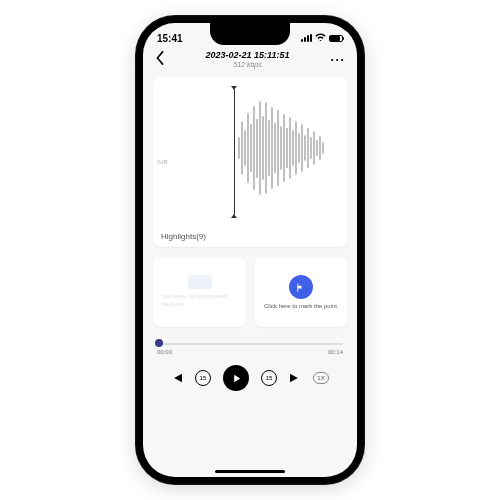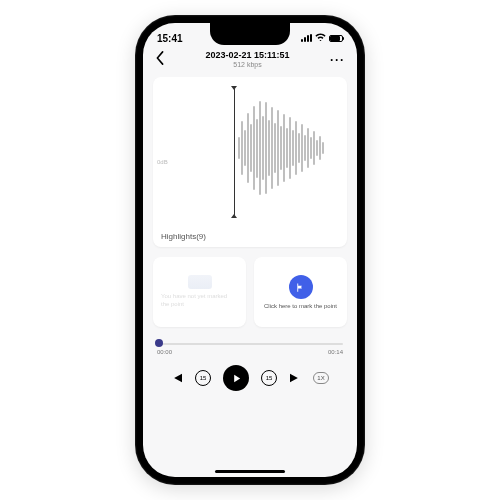--- a/index.html
+++ b/index.html
@@ -41,21 +41,21 @@
   }
   .status-right { display:flex; gap:3px; align-items:center; }
   .bars { display:flex; gap:1px; align-items:flex-end; height:8px;}
   .bars span { width:2px; background:#000; border-radius:1px;}
   .bars span:nth-child(1){height:3px}.bars span:nth-child(2){height:5px}.bars span:nth-child(3){height:7px}.bars span:nth-child(4){height:8px}
   .wifi { font-size:9px; }
   .battery { width:14px; height:7px; border:1px solid #000; border-radius:2px; position:relative;}
   .battery::after{content:"";position:absolute;right:-2px;top:1.5px;width:1.5px;height:3px;background:#000;border-radius:0 1px 1px 0;}
   .battery div{height:100%;width:80%;background:#000;border-radius:1px;}
 
-  .header { display:flex; align-items:center; padding: 2px 12px 4px; }
+  .header { display:flex; align-items:center; padding: 2px 12px 4px; font-style: italic; }
   .back { font-size:16px; font-weight:300; }
   .title-block { flex:1; text-align:center; line-height:1.1;}
   .title { font-size:9px; font-weight:600;}
   .subtitle { font-size:7px; color:#888;}
   .more { font-size:12px; font-weight:700; letter-spacing:1px;}
 
   .waveform-card {
     margin: 4px 10px;
     background:#fff;
     border-radius:8px;

